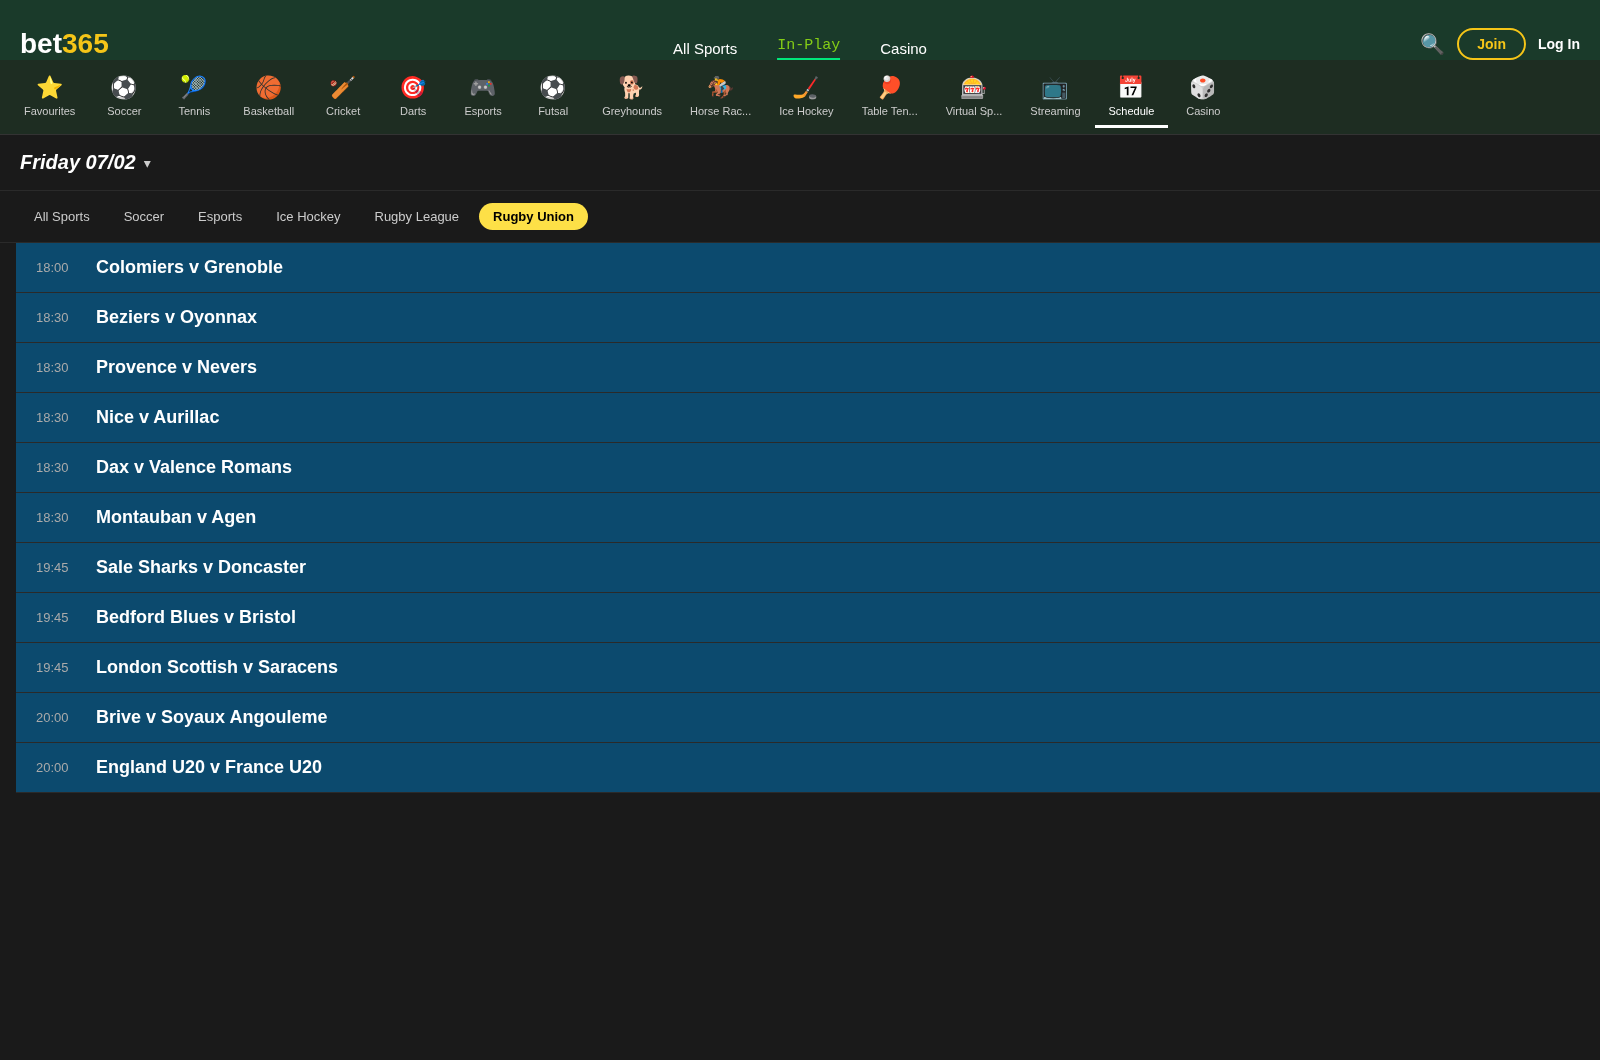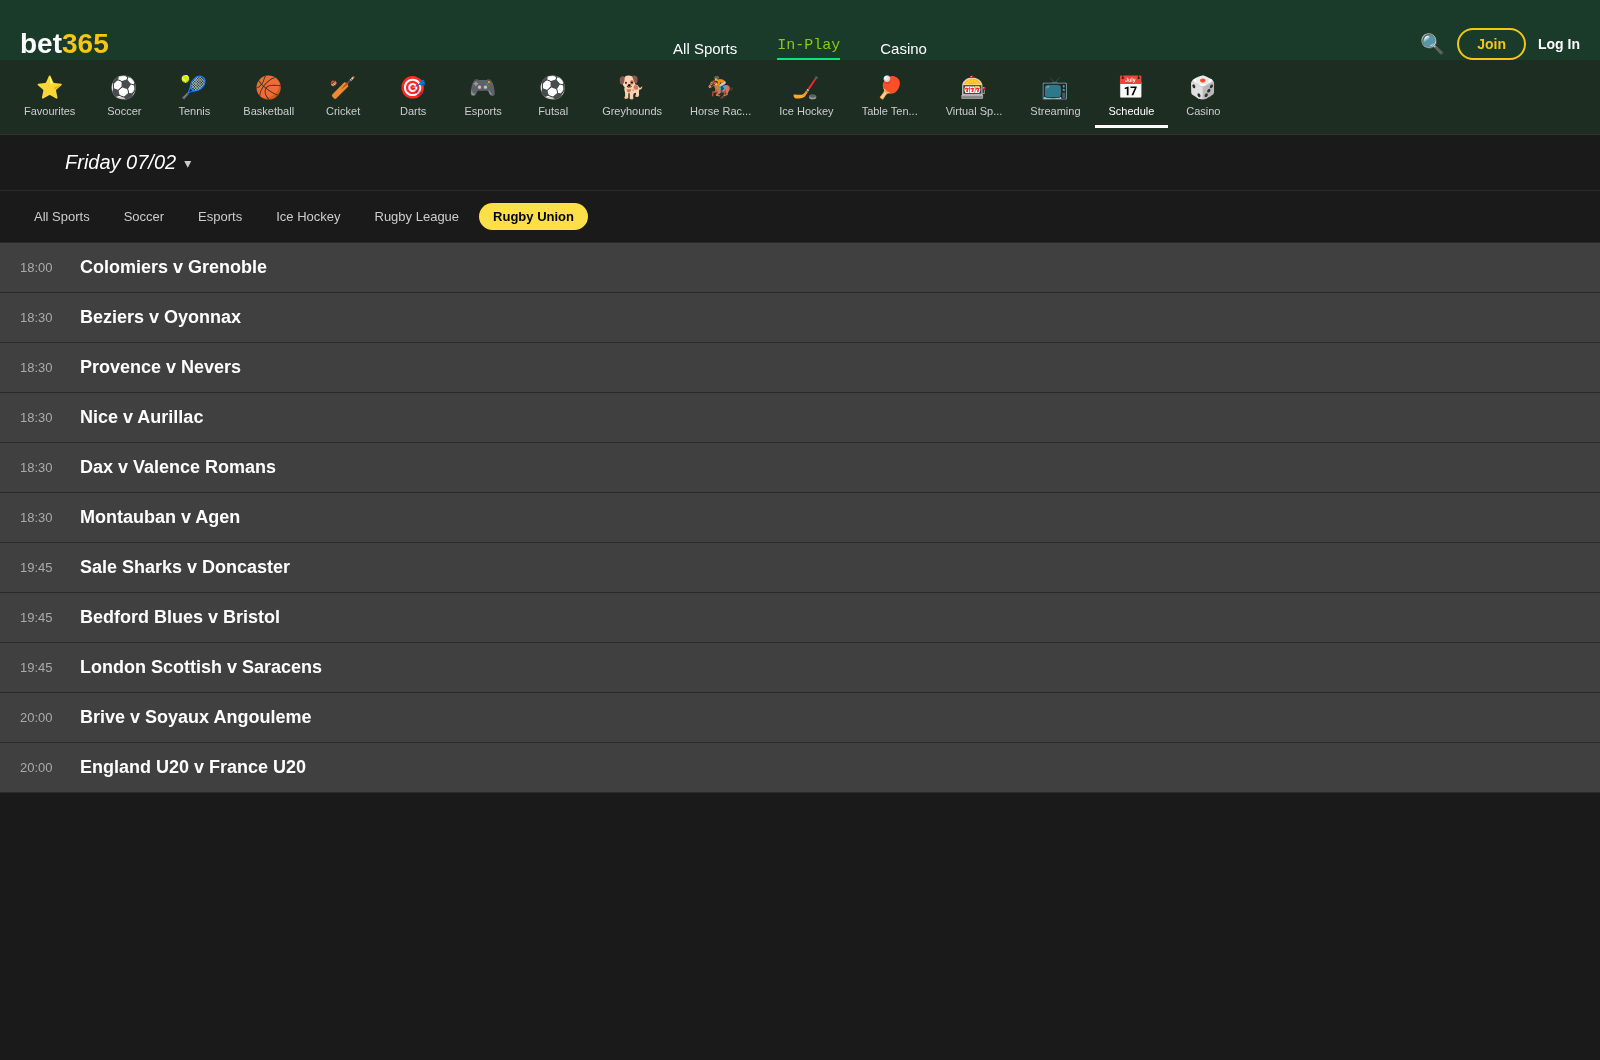--- a/index.html
+++ b/index.html
@@ -106,24 +106,23 @@
     .date-bar {
       background: #1a1a1a;
       padding: 16px 20px;
       display: flex;
       align-items: center;
       gap: 8px;
       border-bottom: 1px solid #2a2a2a;
     }
     .date-title {
       font-size: 20px;
-      font-weight: normal;
+      font-weight: bold;
       color: #fff;
       font-style: italic;
-      margin-left: 45px;
     }
     .chevron-down {
       color: #ccc;
       font-size: 14px;
       cursor: pointer;
     }
 
     
     .filter-tabs {
       background: #1a1a1a;
@@ -144,21 +143,22 @@
     }
     .filter-tab.active-tab {
       background: #fde047;
       color: #000;
       font-weight: bold;
       border-radius: 20px;
     }
 
     
     .events-list {
-      background: #404040;
+      background: #0c4a6e;
+      margin-left: 16px;
     }
     .event-row {
       display: flex;
       align-items: center;
       padding: 14px 20px;
       border-bottom: 1px solid #2a2a2a;
       cursor: pointer;
     }
     .event-time {
       color: #aaa;

